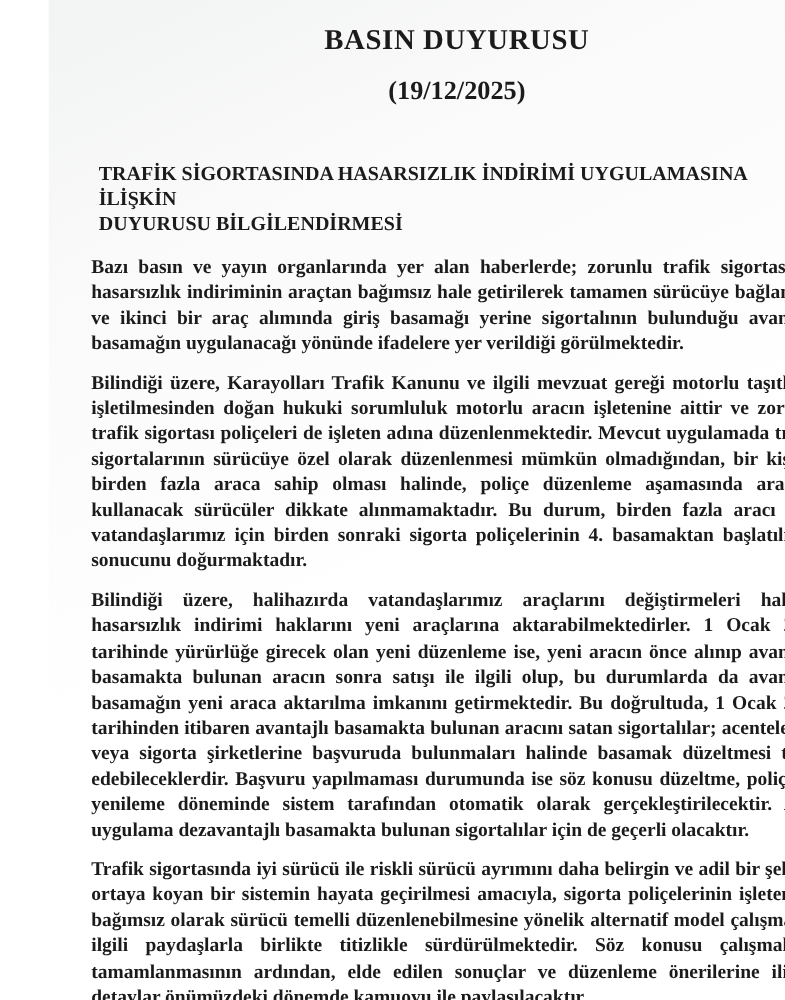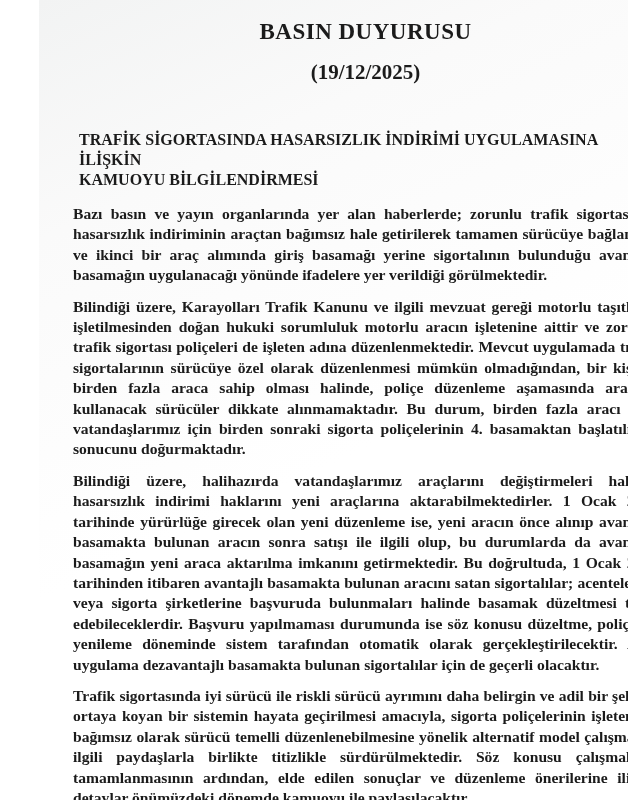--- a/index.html
+++ b/index.html
@@ -67,21 +67,21 @@
 <body>
 
 <div class="page">
 
   <h1 class="doc-title">BASIN DUYURUSU</h1>
 
   <h2 class="doc-date">(19/12/2025)</h2>
 
   <h3 class="doc-heading">
     <span>TRAFİK SİGORTASINDA HASARSIZLIK İNDİRİMİ UYGULAMASINA İLİŞKİN</span><br>
-    <span>KAMUOYU BİLGİLENDİRMESİ</span>
+    <span>DUYURUSU BİLGİLENDİRMESİ</span>
   </h3>
 
   <p class="body-paragraph first">Bazı basın ve yayın organlarında yer alan haberlerde; zorunlu trafik sigortasında hasarsızlık indiriminin araçtan bağımsız hale getirilerek tamamen sürücüye bağlandığı ve ikinci bir araç alımında giriş basamağı yerine sigortalının bulunduğu avantajlı basamağın uygulanacağı yönünde ifadelere yer verildiği görülmektedir.</p>
 
   <p class="body-paragraph">Bilindiği üzere, Karayolları Trafik Kanunu ve ilgili mevzuat gereği motorlu taşıtların işletilmesinden doğan hukuki sorumluluk motorlu aracın işletenine aittir ve zorunlu trafik sigortası poliçeleri de işleten adına düzenlenmektedir. Mevcut uygulamada trafik sigortalarının sürücüye özel olarak düzenlenmesi mümkün olmadığından, bir kişinin birden fazla araca sahip olması halinde, poliçe düzenleme aşamasında araçları kullanacak sürücüler dikkate alınmamaktadır. Bu durum, birden fazla aracı olan vatandaşlarımız için birden sonraki sigorta poliçelerinin 4. basamaktan başlatılması sonucunu doğurmaktadır.</p>
 
   <p class="body-paragraph">Bilindiği üzere, halihazırda vatandaşlarımız araçlarını değiştirmeleri halinde hasarsızlık indirimi haklarını yeni araçlarına aktarabilmektedirler. 1 Ocak 2026 tarihinde yürürlüğe girecek olan yeni düzenleme ise, yeni aracın önce alınıp avantajlı basamakta bulunan aracın sonra satışı ile ilgili olup, bu durumlarda da avantajlı basamağın yeni araca aktarılma imkanını getirmektedir. Bu doğrultuda, 1 Ocak 2026 tarihinden itibaren avantajlı basamakta bulunan aracını satan sigortalılar; acentelerine veya sigorta şirketlerine başvuruda bulunmaları halinde basamak düzeltmesi talep edebileceklerdir. Başvuru yapılmaması durumunda ise söz konusu düzeltme, poliçenin yenileme döneminde sistem tarafından otomatik olarak gerçekleştirilecektir. Aynı uygulama dezavantajlı basamakta bulunan sigortalılar için de geçerli olacaktır.</p>
 
   <p class="body-paragraph">Trafik sigortasında iyi sürücü ile riskli sürücü ayrımını daha belirgin ve adil bir şekilde ortaya koyan bir sistemin hayata geçirilmesi amacıyla, sigorta poliçelerinin işletenden bağımsız olarak sürücü temelli düzenlenebilmesine yönelik alternatif model çalışmaları ilgili paydaşlarla birlikte titizlikle sürdürülmektedir. Söz konusu çalışmaların tamamlanmasının ardından, elde edilen sonuçlar ve düzenleme önerilerine ilişkin detaylar önümüzdeki dönemde kamuoyu ile paylaşılacaktır.</p>
 

